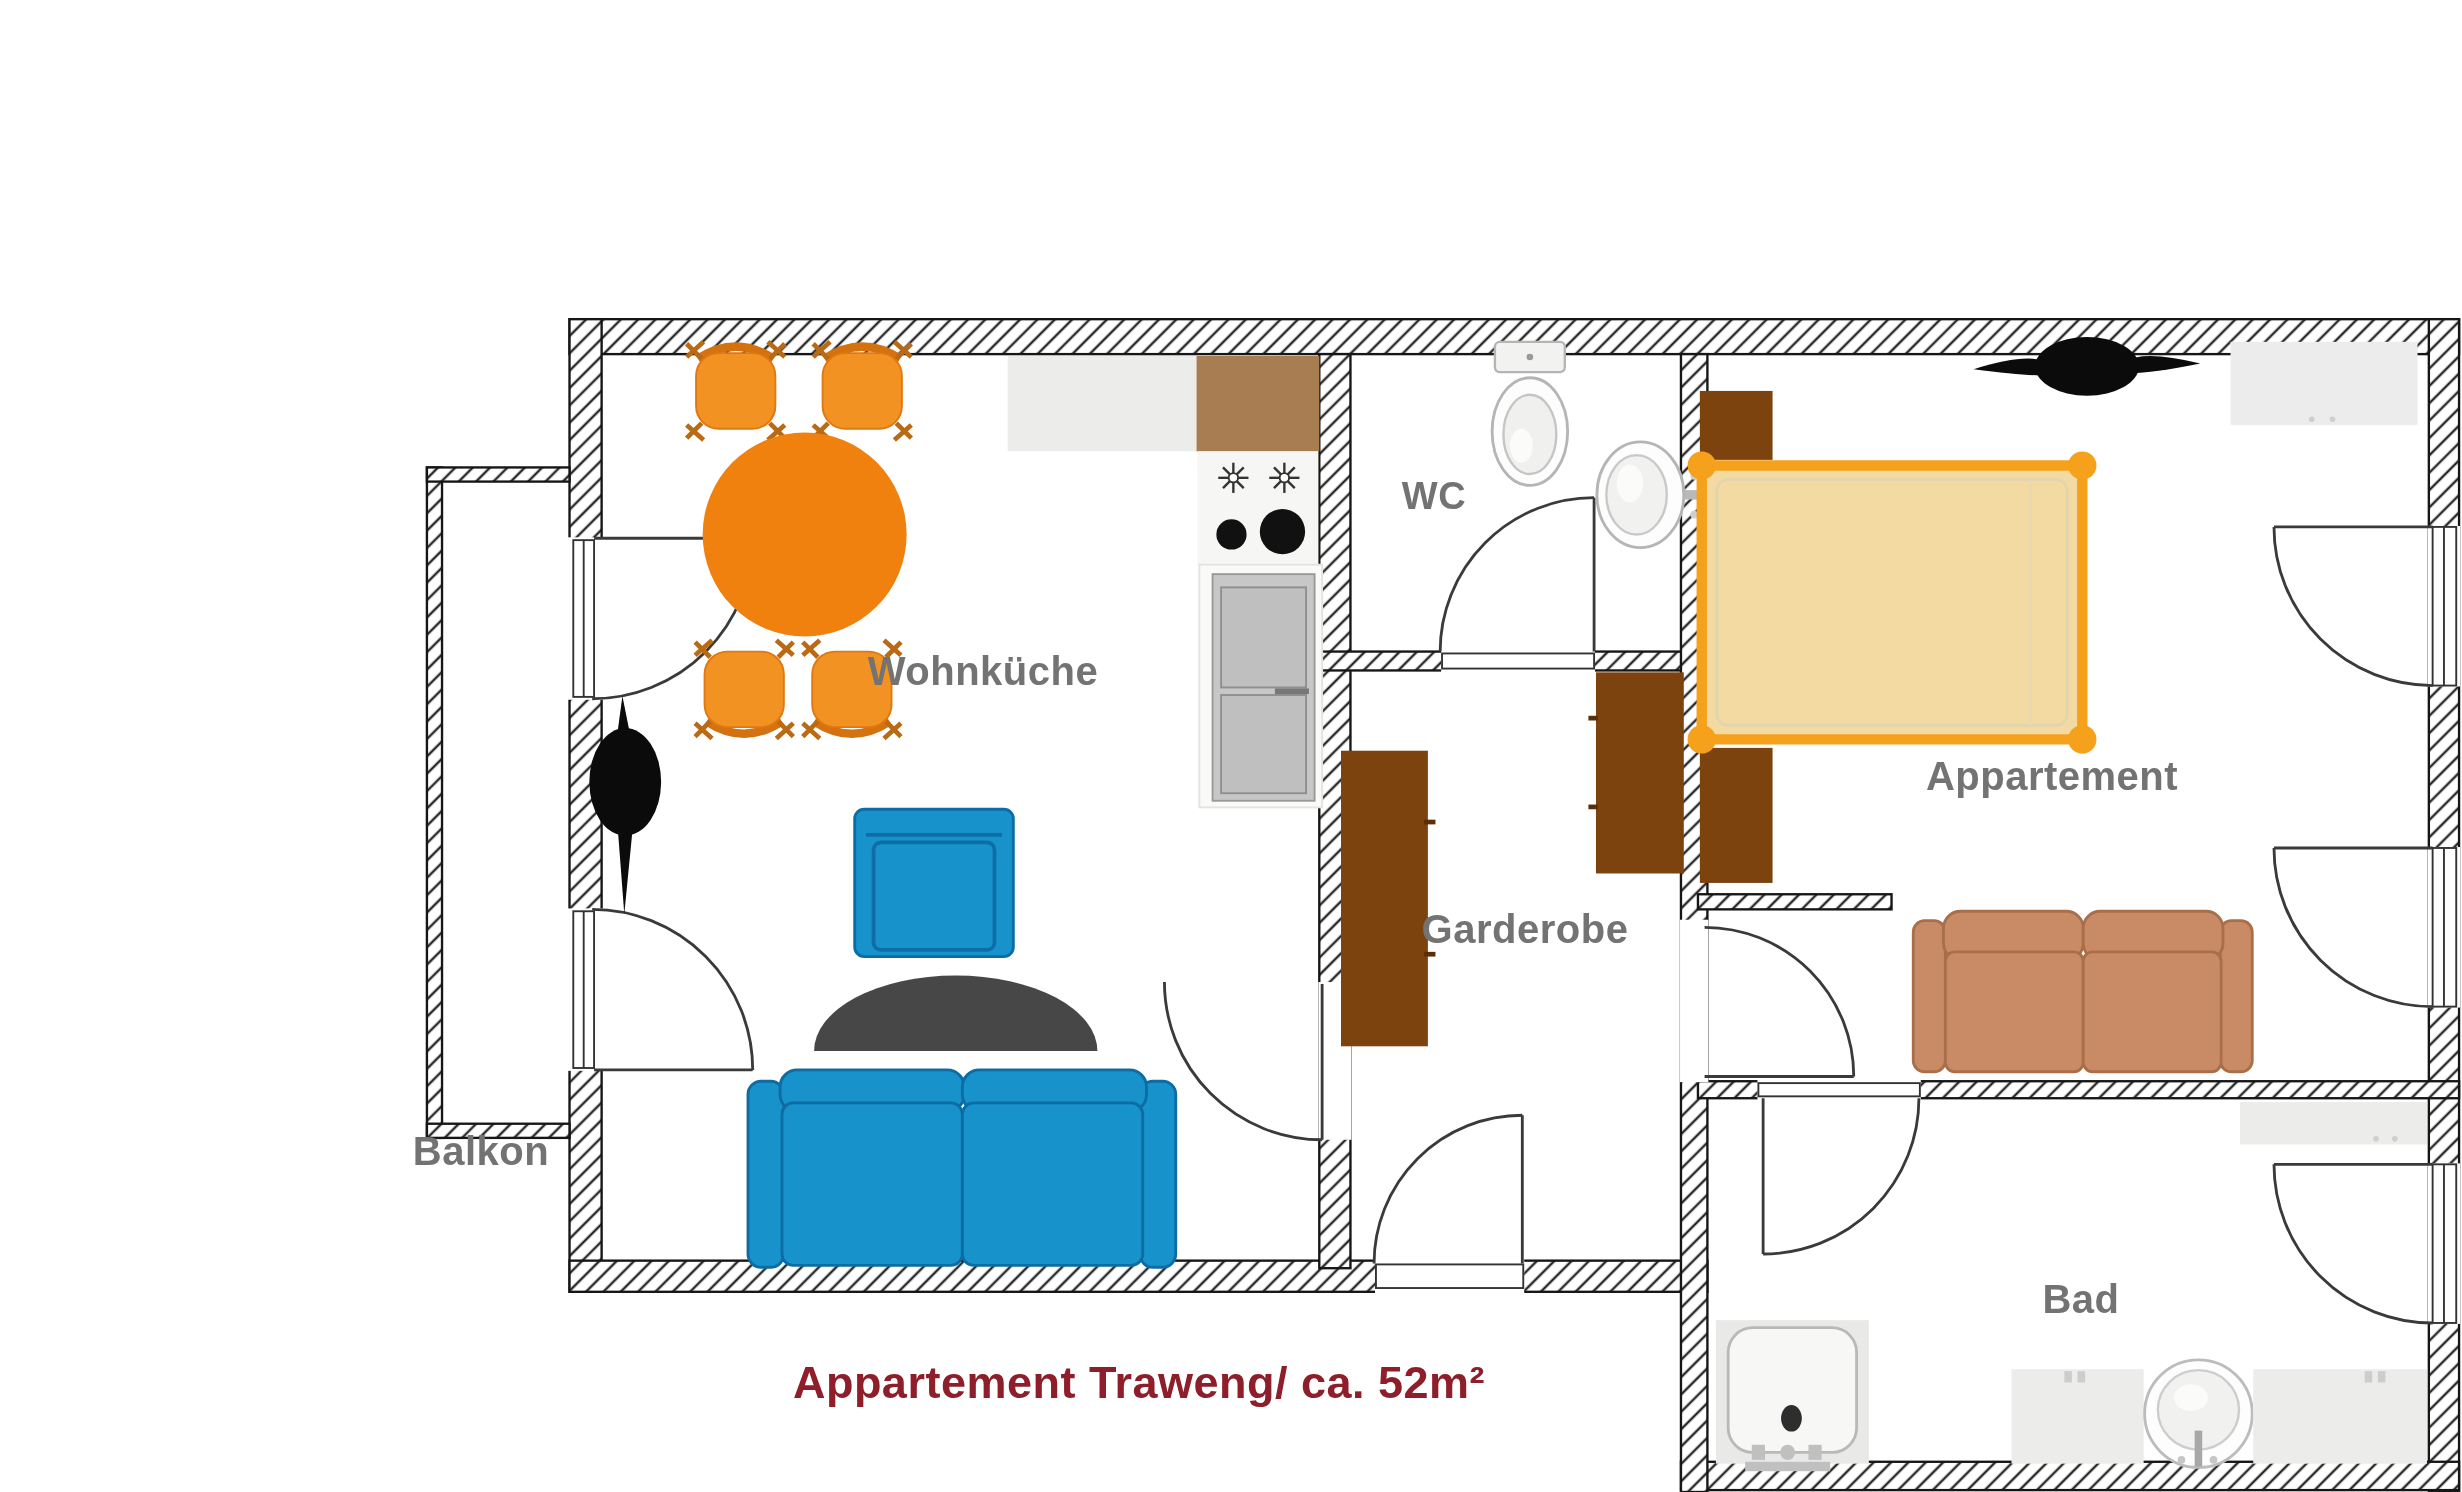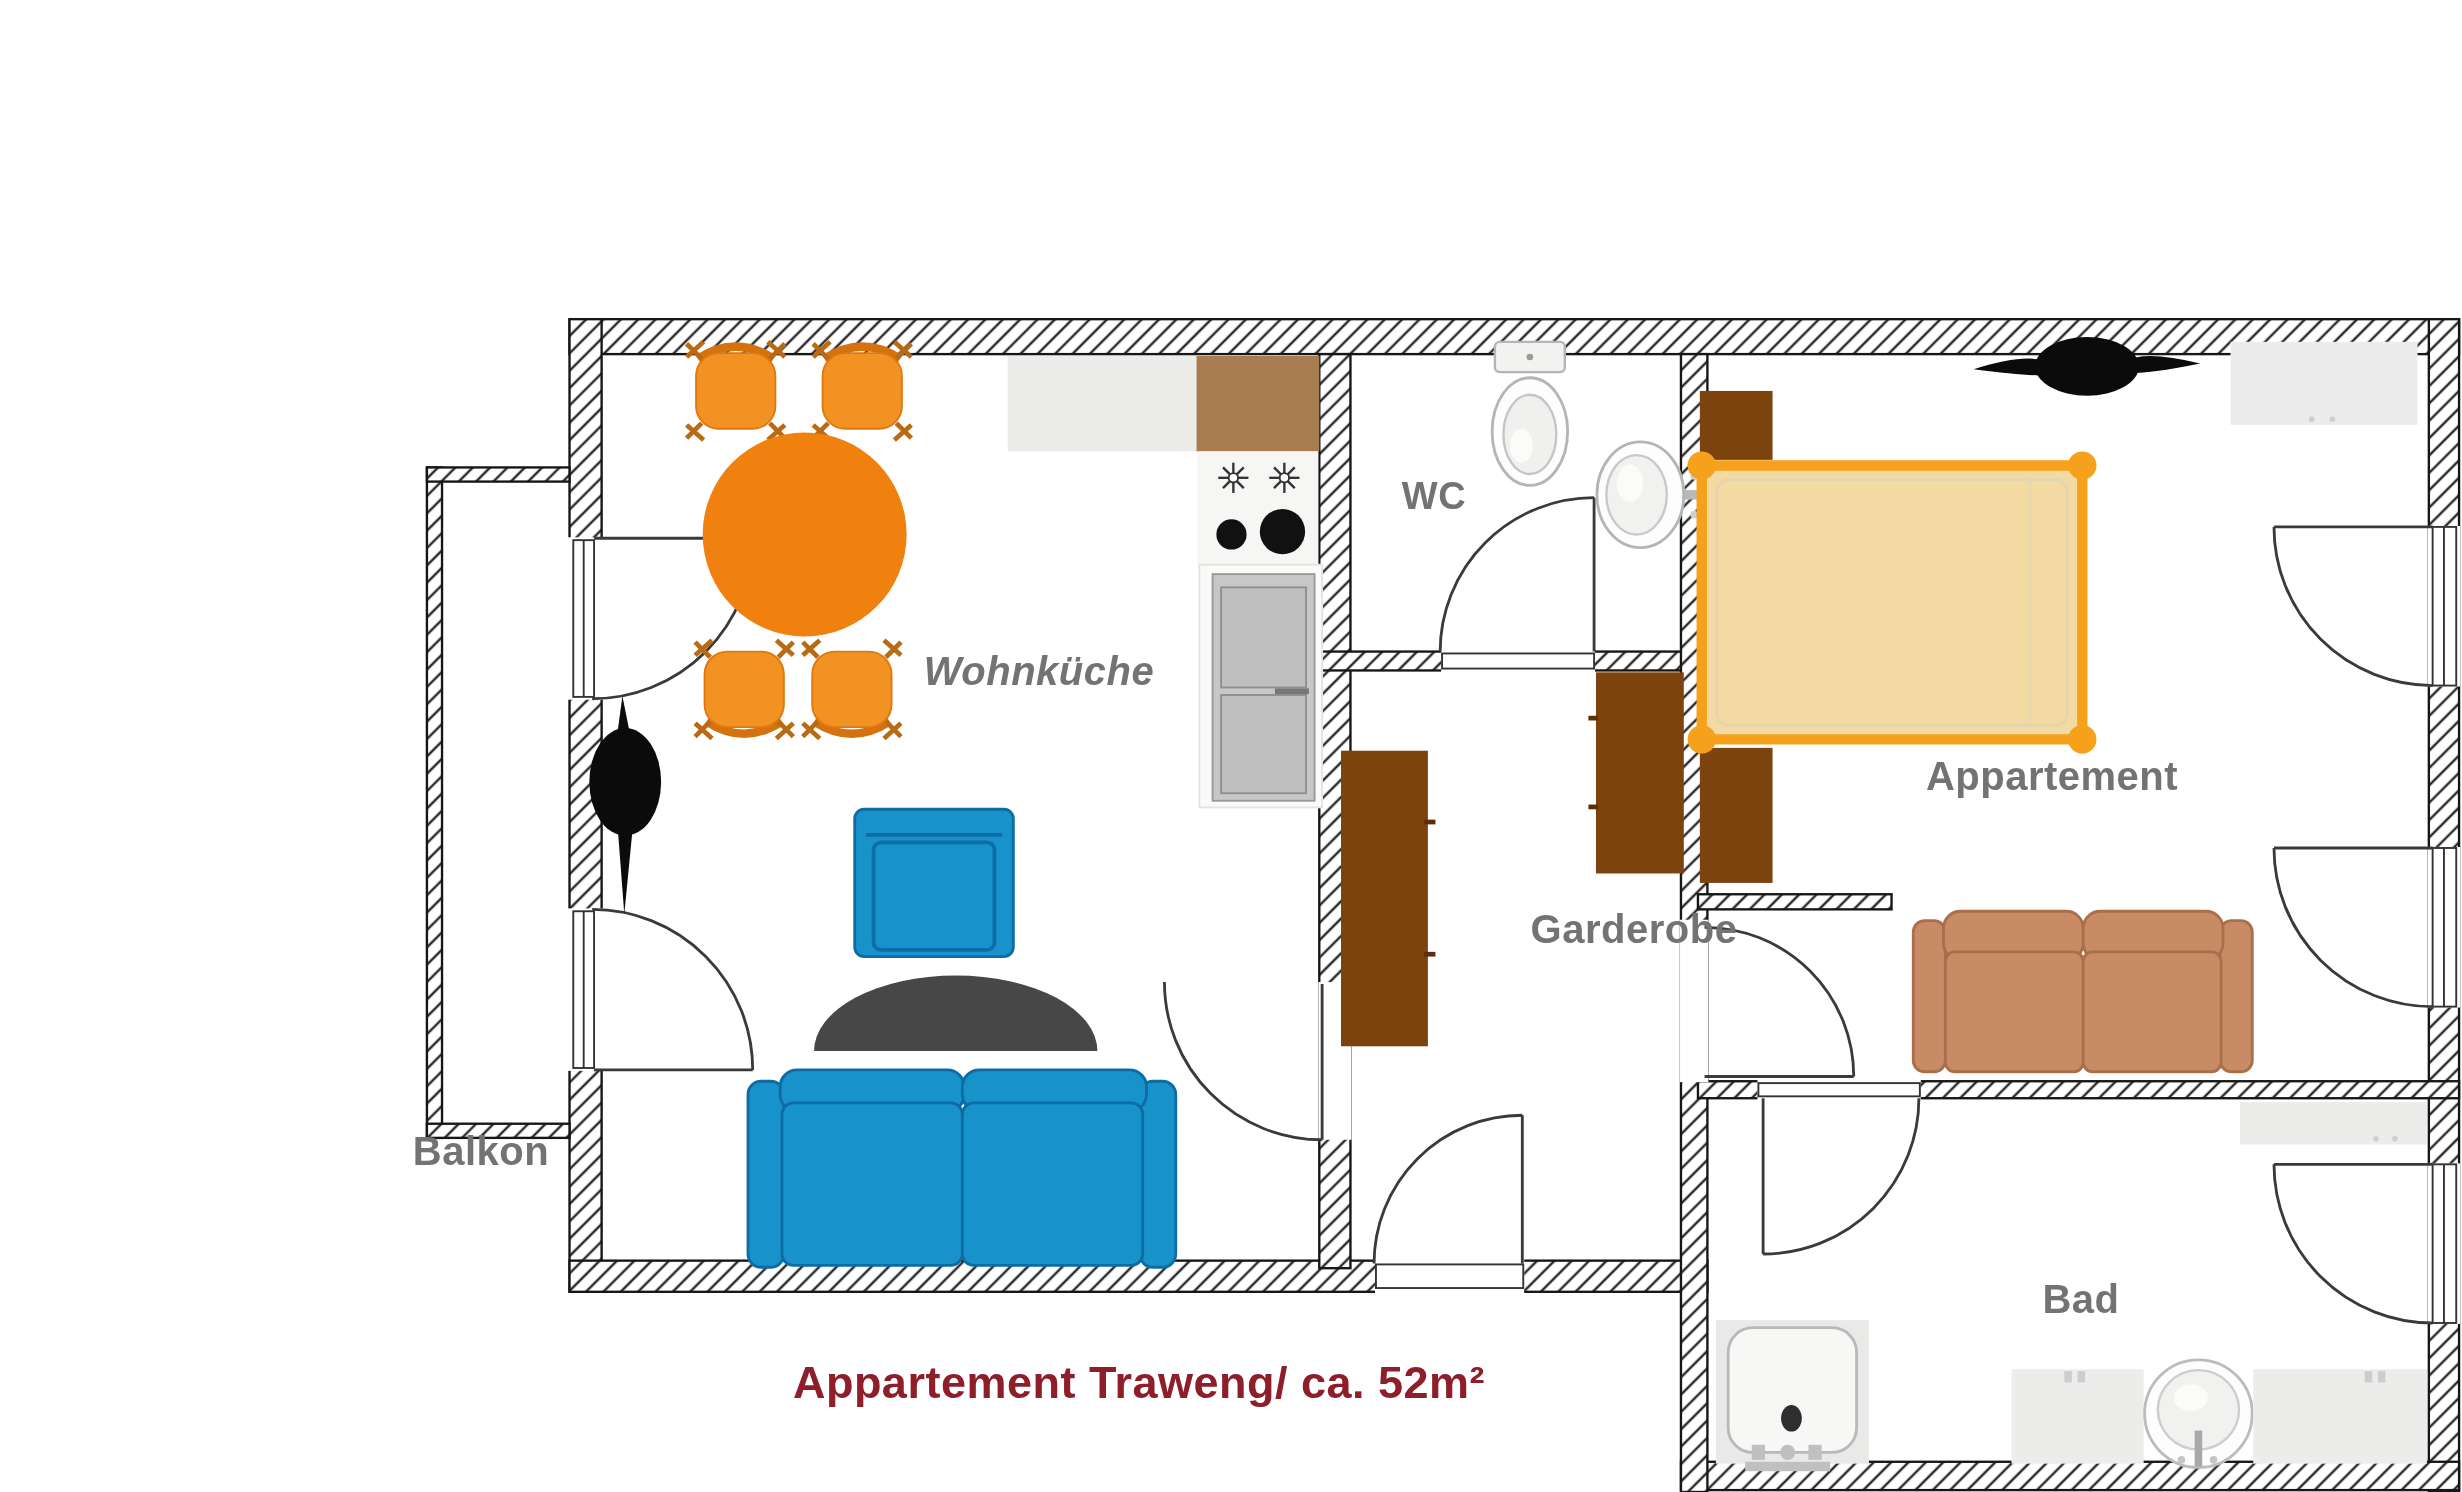--- a/index.html
+++ b/index.html
@@ -258,22 +258,22 @@
       <rect x="2324" y="1515" width="8" height="38" fill="#a8a8a8"></rect>
       <circle cx="2310" cy="1546" r="4" fill="#c6c6c6"></circle>
       <circle cx="2344" cy="1546" r="4" fill="#c6c6c6"></circle>
     </g>
     <rect x="2386" y="1450" width="184" height="100" fill="#ececea"></rect>
     <rect x="2504" y="1452" width="8" height="12" fill="#cdcdcd"></rect>
     <rect x="2518" y="1452" width="8" height="12" fill="#cdcdcd"></rect>
   </g>
 </svg>
 
-<div class="lbl lbl-room" style="left:1039px;top:671px;font-style:italic;">Wohnküche</div>
+<div class="lbl lbl-room" style="left:983px;top:671px;">Wohnküche</div>
 <div class="lbl lbl-wc" style="left:1434px;top:496px;">WC</div>
-<div class="lbl lbl-room" style="left:1634px;top:929px;">Garderobe</div>
+<div class="lbl lbl-room" style="left:1525px;top:929px;">Garderobe</div>
 <div class="lbl lbl-room" style="left:2052px;top:776px;">Appartement</div>
 <div class="lbl lbl-room" style="left:2081px;top:1299px;">Bad</div>
 <div class="lbl lbl-room" style="left:481px;top:1151px;">Balkon</div>
 <div class="lbl lbl-title" style="left:1129px;top:1383px;">Appartement Traweng/ ca. 52m²</div>
 
 </div>
 
 
 </body></html>

